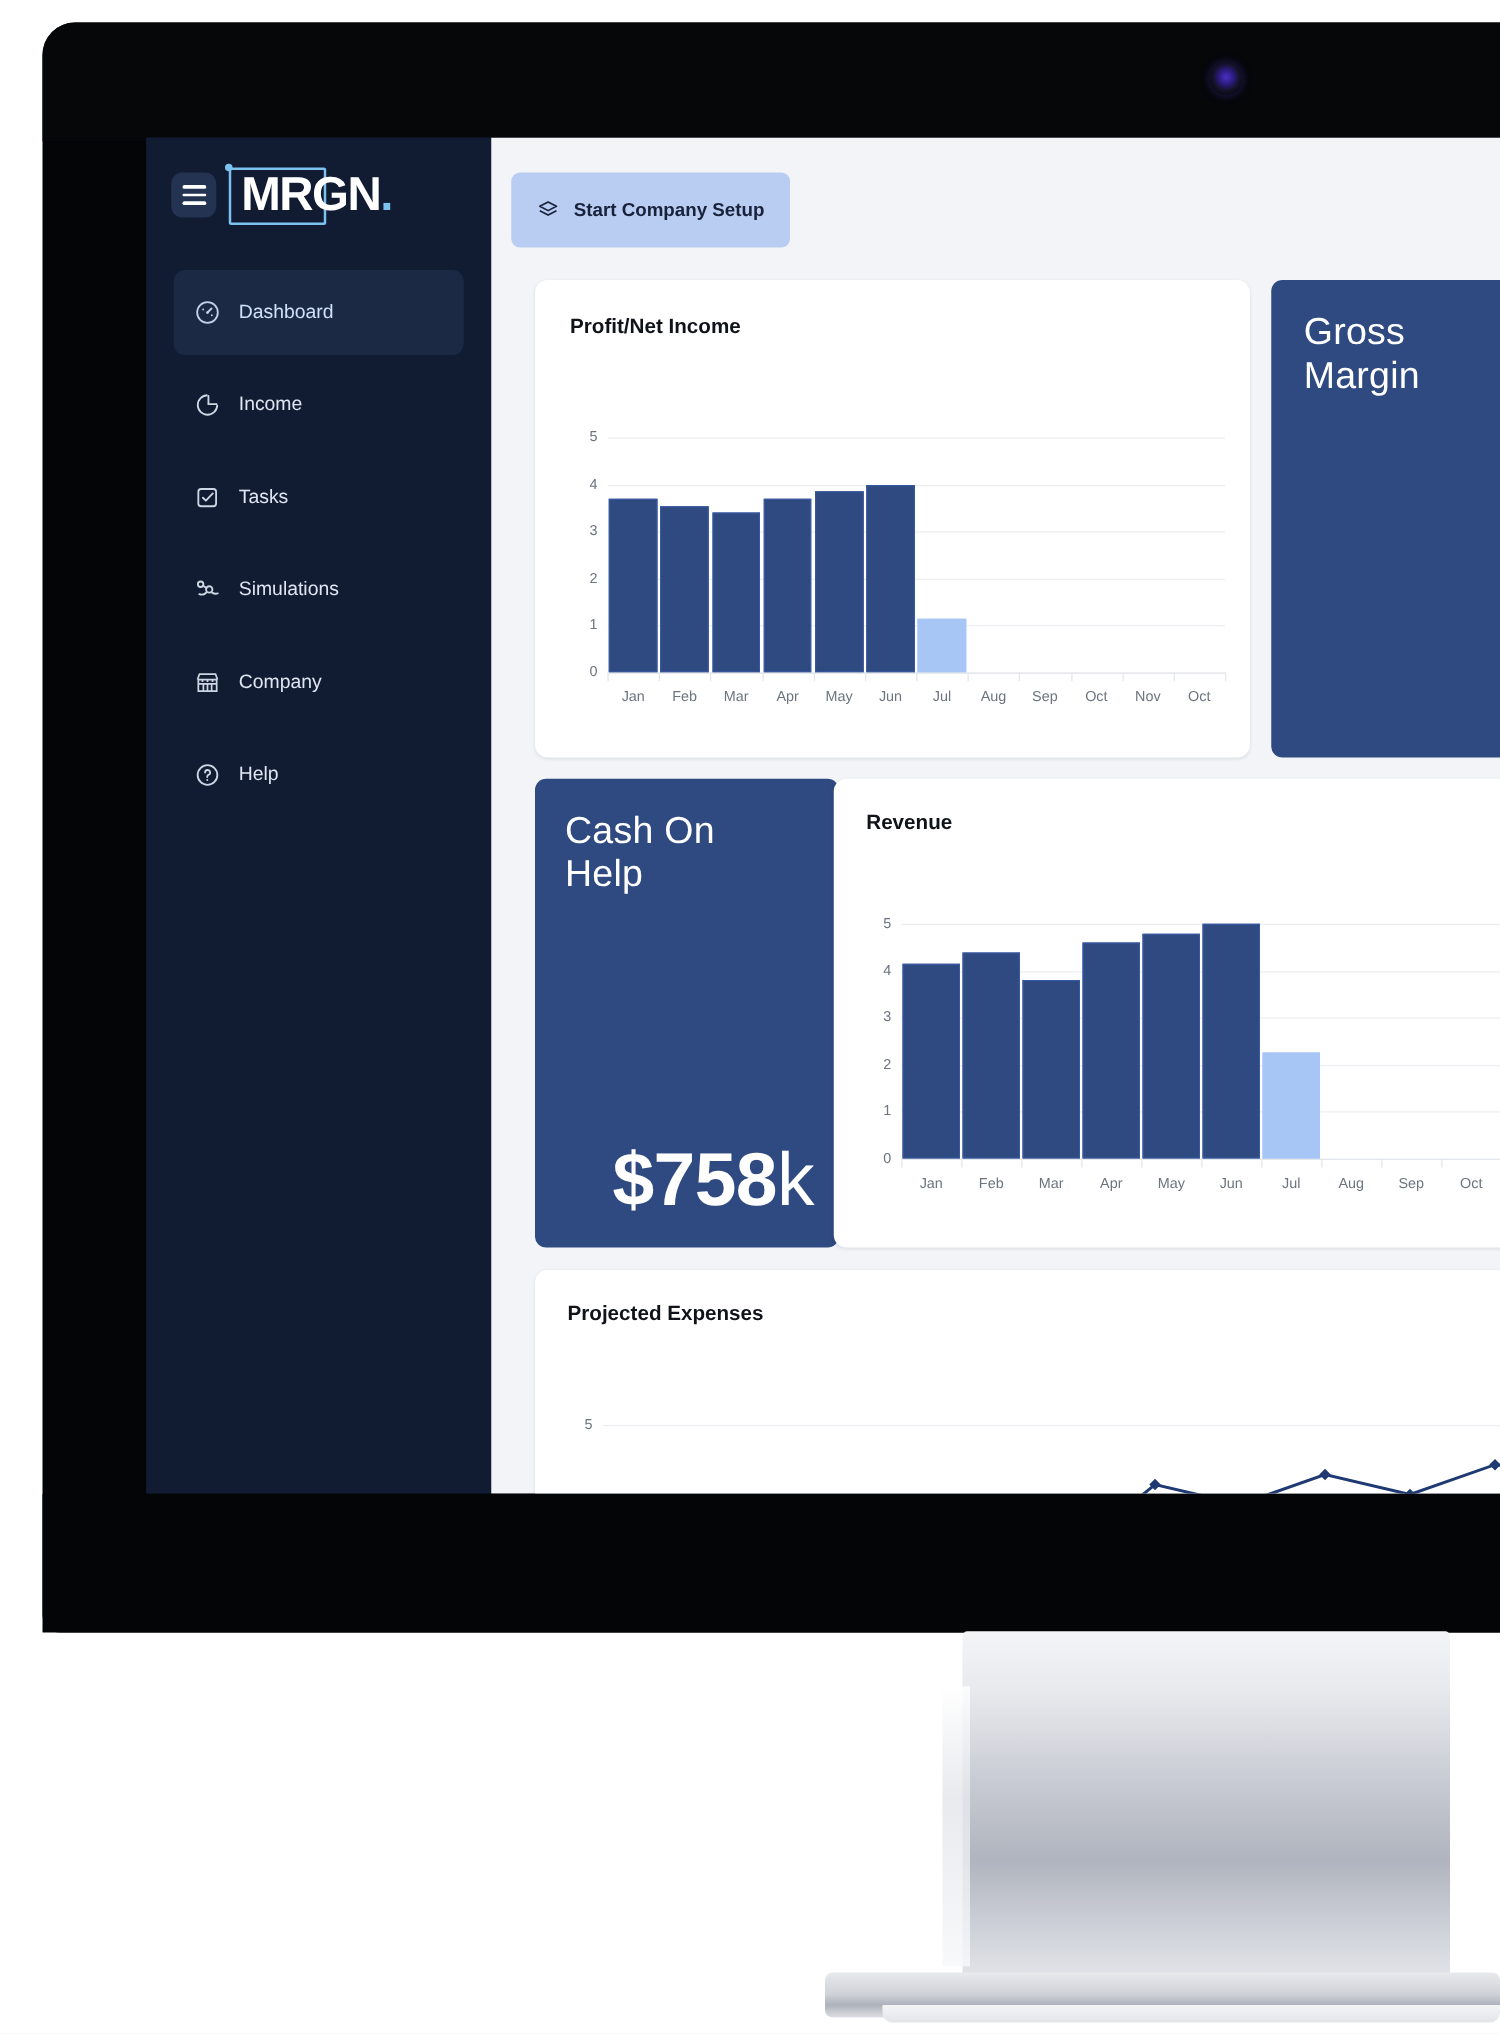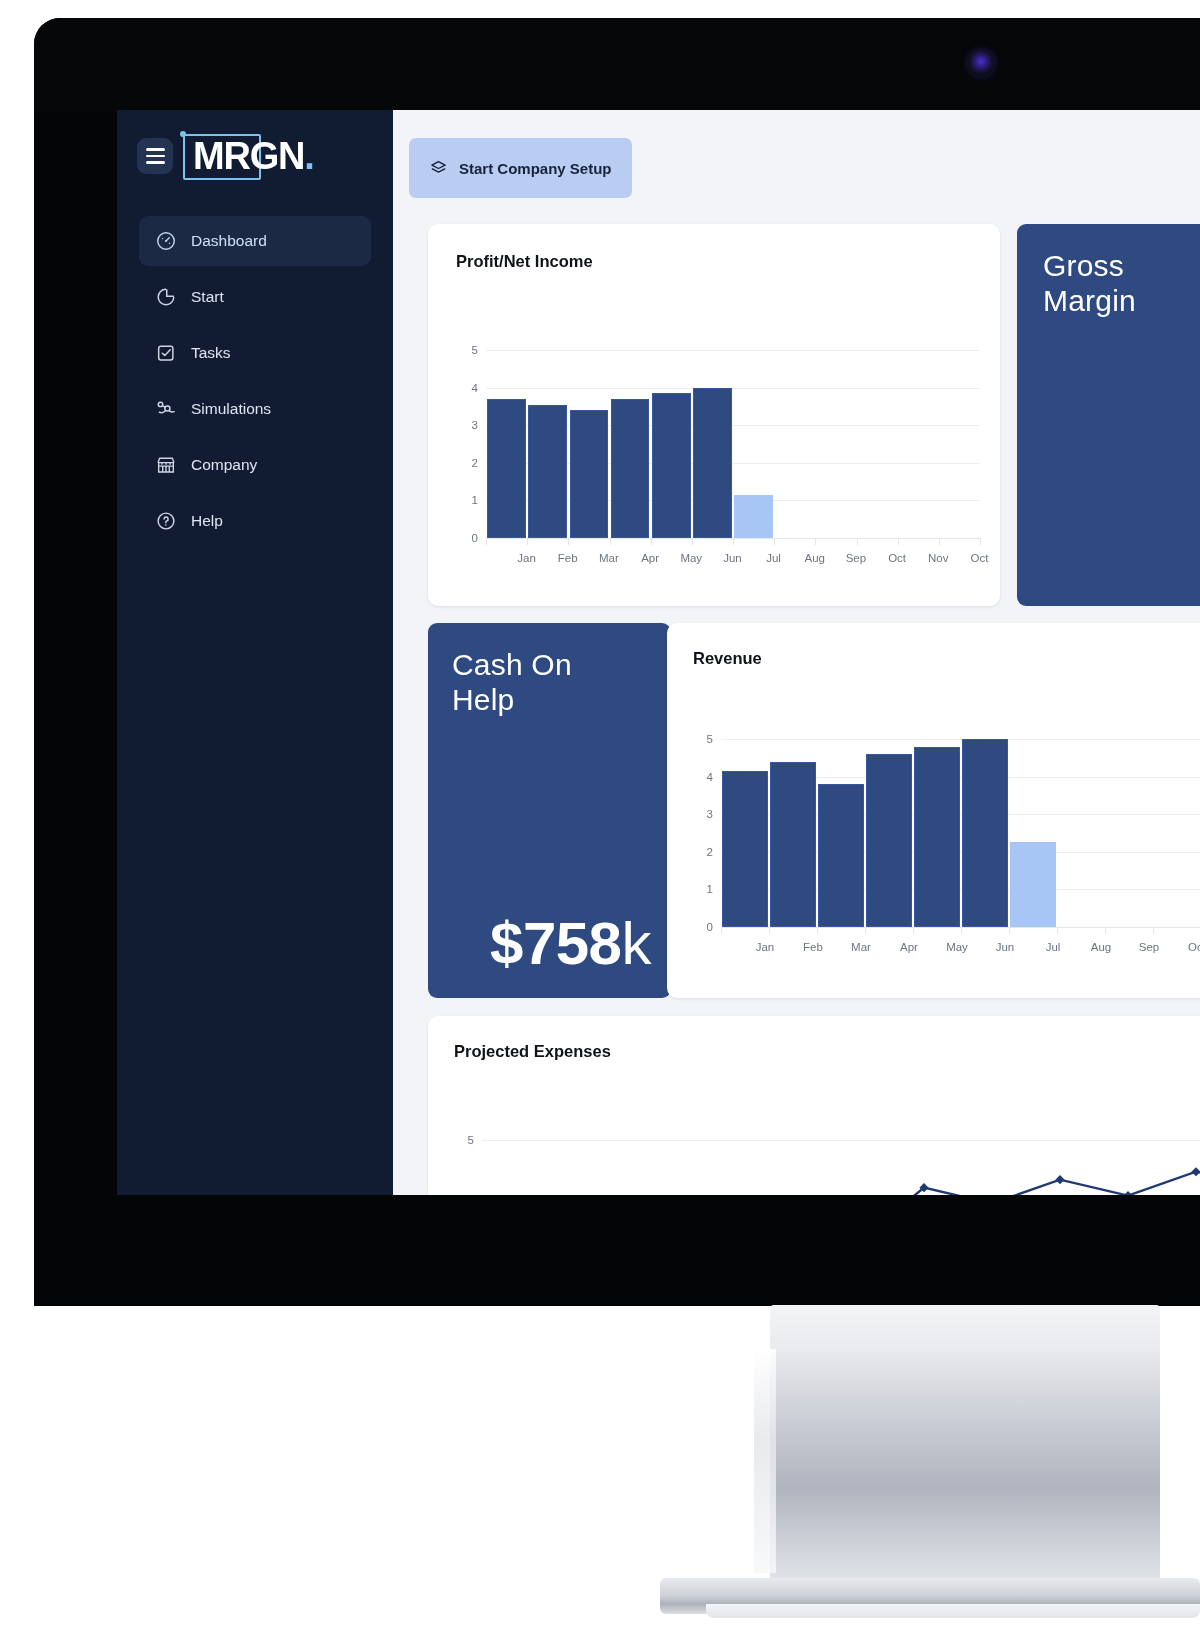--- a/index.html
+++ b/index.html
@@ -86,21 +86,21 @@
   }
   .logo-text{
     position:relative; font-size:38px; font-weight:800; letter-spacing:-1.2px;
     color:#ffffff; line-height:1; padding-left:4px;
   }
   .logo-text .period{ color:#7cc2ef; }
 
   .nav{ padding:14px 22px 0 22px; display:flex; flex-direction:column; gap:6px; }
   .nav-item{
     display:flex; align-items:center; gap:14px;
-    height:50px; padding:0 16px; border-radius:9px;
+    height:68px; padding:0 16px; border-radius:9px;
     color:#dfe6f2; font-size:15.5px; cursor:pointer;
   }
   .nav-item.active{ background:#1b2945; color:#cfe0f7; }
   .nav-ico{ width:22px; height:22px; flex:0 0 auto; display:block; opacity:.92; }
 
   
   .content{
     position:absolute; left:276px; top:0; right:0; bottom:0;
     background:#f2f4f7; padding:28px 0 0 16px; overflow:hidden;
   }
@@ -130,21 +130,20 @@
   .ylab{
     position:absolute; font-size:11.5px; color:#6d7480; text-align:right;
     transform:translateY(-50%); width:18px;
   }
   .gridline{ position:absolute; height:1px; background:#eceef1; }
   .bar{ position:absolute; bottom:0; background:#2f4a80; border:1px solid #3757a0; }
   .bar.proj{ background:#a8c6f5; border-color:#a8c6f5; }
   .xlab{
     position:absolute; font-size:11.5px; color:#6d7480; text-align:center;
     transform:translateX(-50%);
-    margin-left:20px;
   }
   .tick{ position:absolute; width:1px; background:#e3e6ea; }
   .axis{ position:absolute; height:1px; background:#e3e6ea; }
 
   
   .screen-bottom-mask{
     position:absolute; left:34px; top:1195px; width:1190px; height:111px;
     background:#030507;
   }
 </style>
@@ -185,21 +184,21 @@
               <circle cx="15.8" cy="14.4" r=".8" fill="#cfe0f7" stroke="none"></circle>
           </svg>
           <span>Dashboard</span>
         </div>
 
         <div class="nav-item">
           <svg class="nav-ico" viewBox="0 0 24 24" fill="none" stroke="#dfe6f2" stroke-width="1.6">
             <path d="M20.5 12a8.5 8.5 0 1 1-8.5-8.5"></path>
               <path d="M12.8 4v7.2H20" stroke-linecap="round"></path>
           </svg>
-          <span>Start</span>
+          <span>Income</span>
         </div>
 
         <div class="nav-item">
           <svg class="nav-ico" viewBox="0 0 24 24" fill="none" stroke="#dfe6f2" stroke-width="1.6">
             <rect x="4" y="4.6" width="15.5" height="15" rx="2.4"></rect>
               <path d="M8 12.2l2.6 2.6 6-6.4" stroke-linecap="round" stroke-linejoin="round"></path>
           </svg>
           <span>Tasks</span>
         </div>
 

